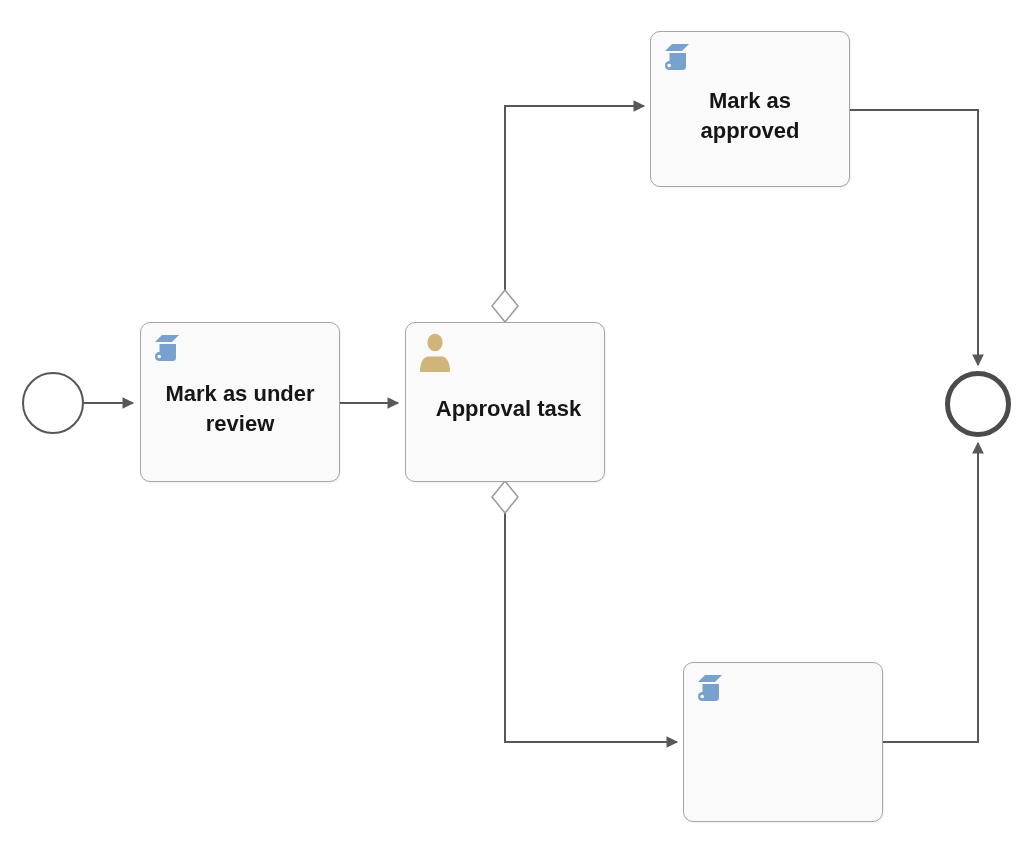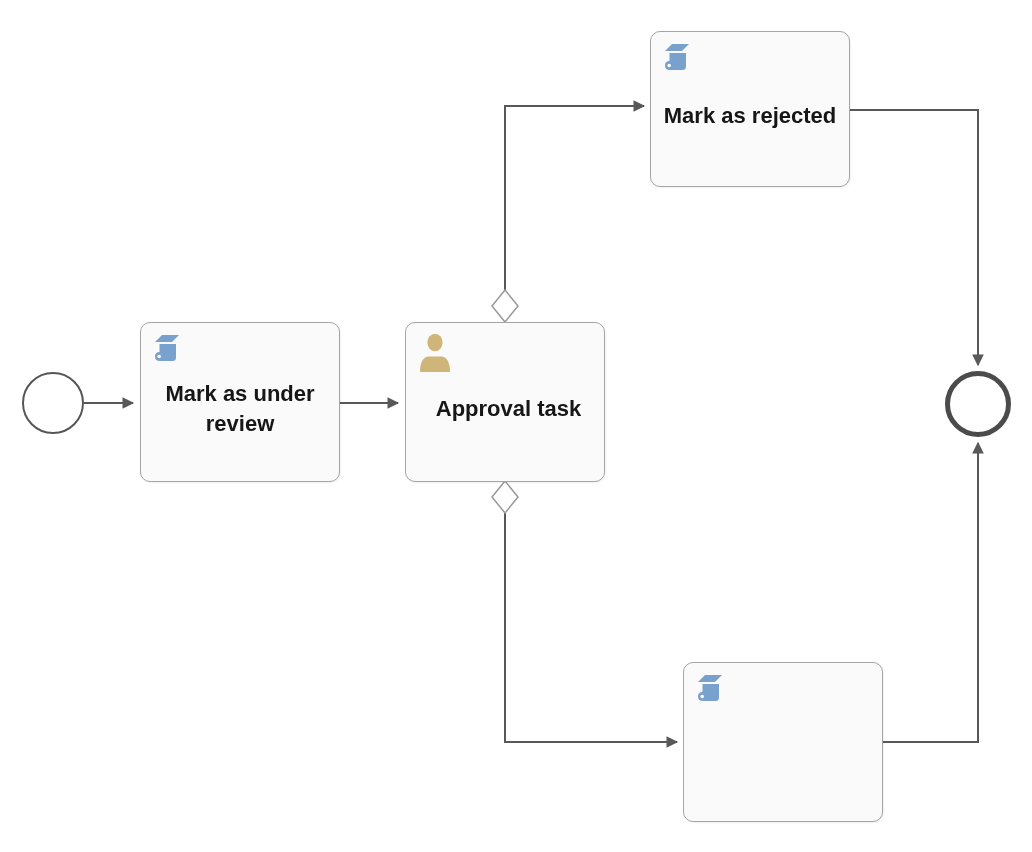--- a/index.html
+++ b/index.html
@@ -72,21 +72,21 @@
     </svg>
     <div class="label-text">Approval task</div>
   </div>
 
   <div class="task" id="task-approved">
     <svg class="task-icon" viewBox="0 0 28 30">
       <path fill="var(--script-icon,#78a2cd)" d="M3,9 L10,2 L27,2 L20,9 Z"></path>
       <path fill="var(--script-icon,#78a2cd)" d="M5,11 H24 V24.5 Q24,28 20.5,28 H8 Q3,28 3,23.5 Q3,19 7.5,19 L7.5,11 Z"></path>
       <circle cx="7.2" cy="23.5" r="1.8" fill="#ffffff"></circle>
     </svg>
-    <div class="label-text">Mark as rejected</div>
+    <div class="label-text">Mark as approved</div>
   </div>
 
   <div class="task" id="task-rejected">
     <svg class="task-icon" viewBox="0 0 28 30">
       <path fill="var(--script-icon,#78a2cd)" d="M3,9 L10,2 L27,2 L20,9 Z"></path>
       <path fill="var(--script-icon,#78a2cd)" d="M5,11 H24 V24.5 Q24,28 20.5,28 H8 Q3,28 3,23.5 Q3,19 7.5,19 L7.5,11 Z"></path>
       <circle cx="7.2" cy="23.5" r="1.8" fill="#ffffff"></circle>
     </svg>
   </div>
 

